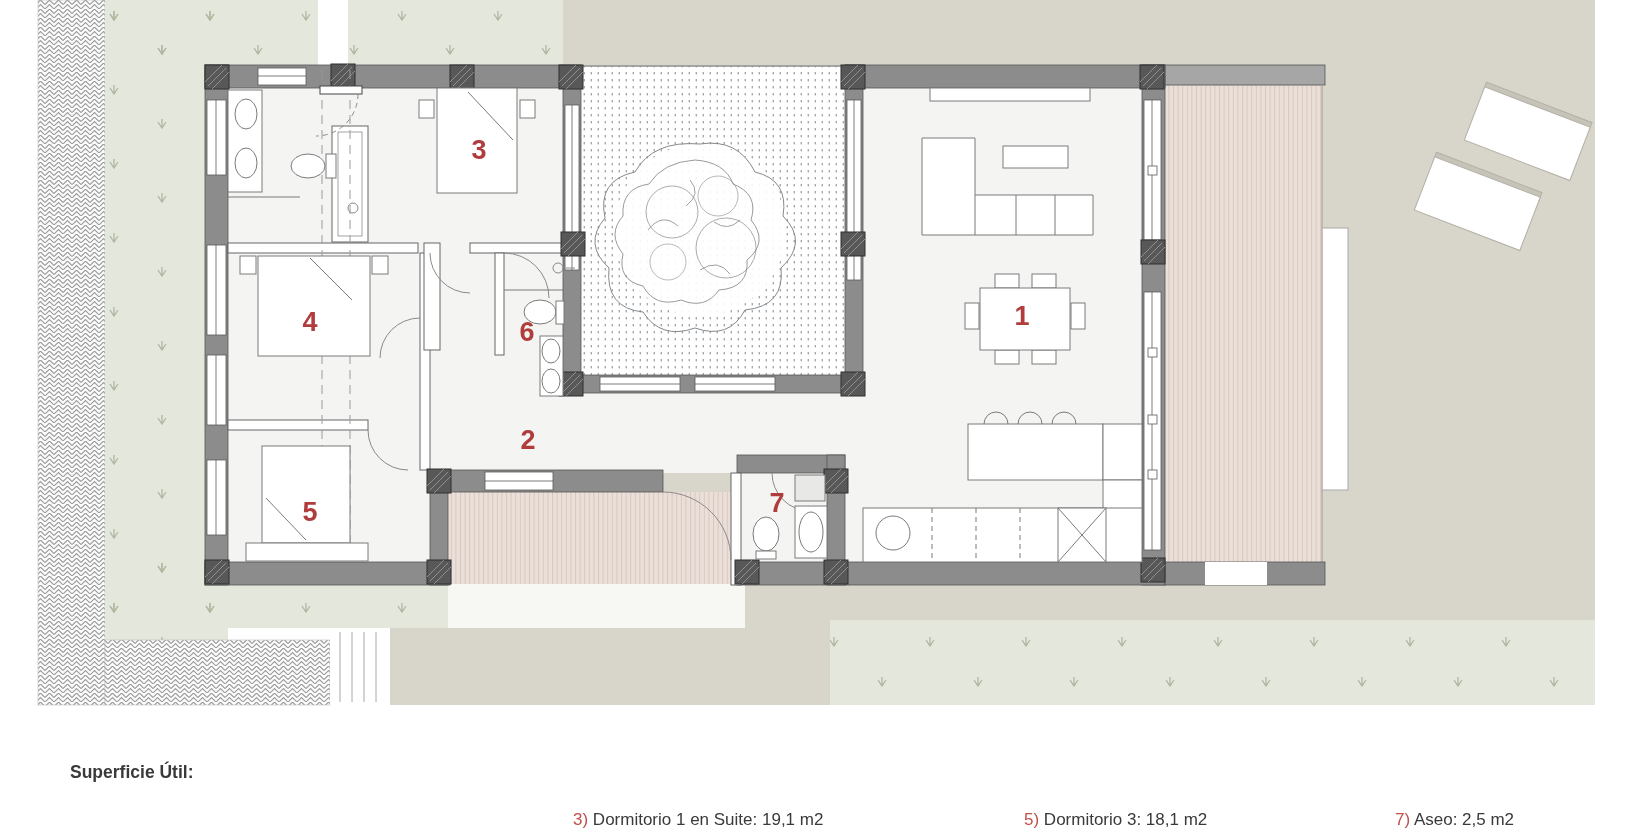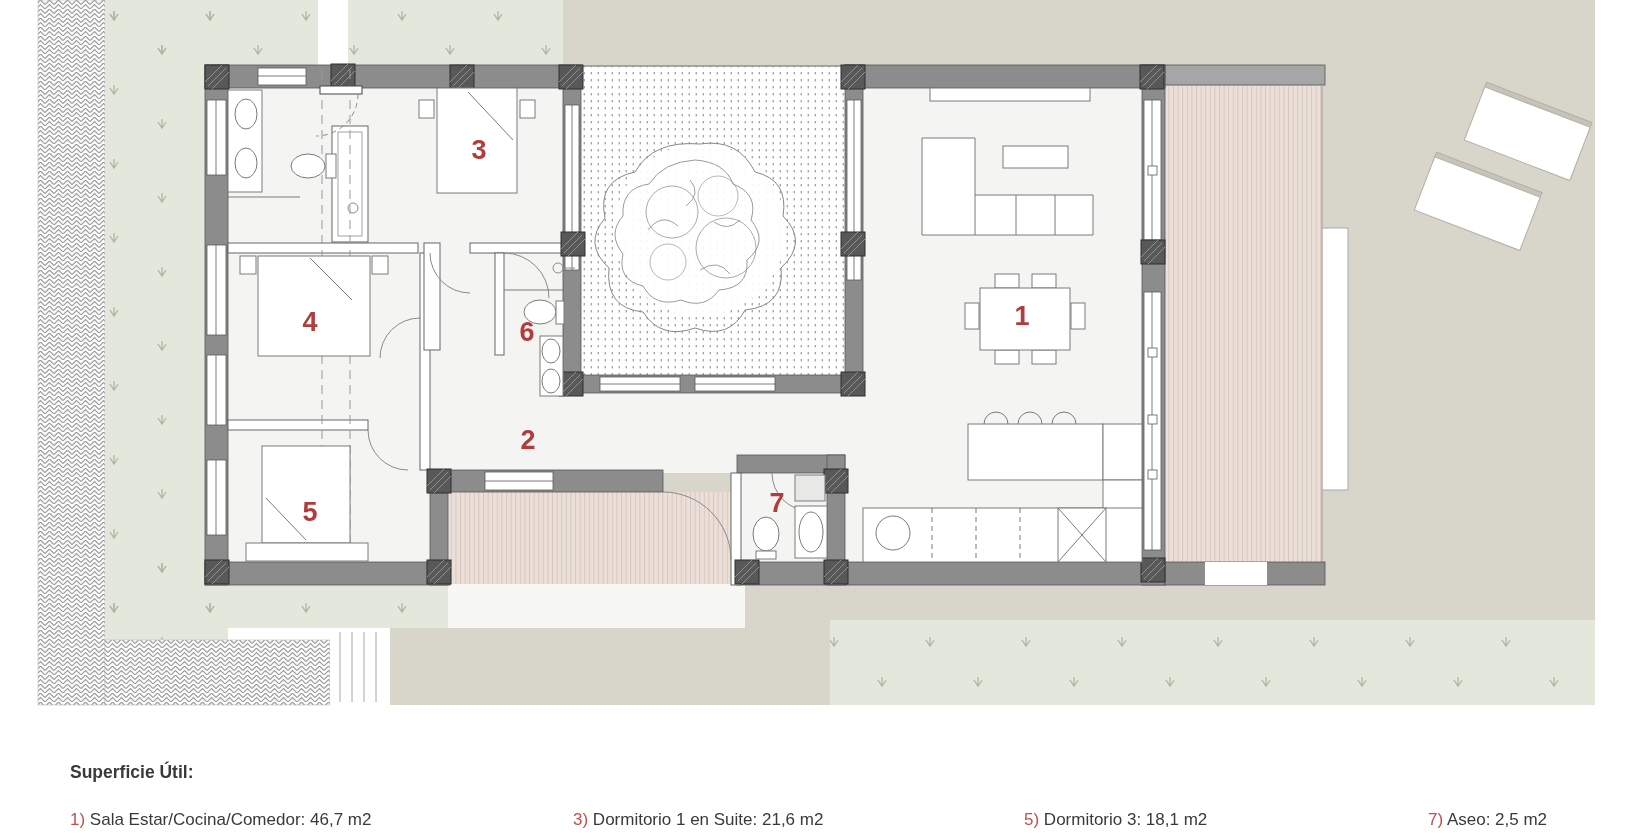--- a/index.html
+++ b/index.html
@@ -4,21 +4,21 @@
 <style>
   html,body{margin:0;padding:0;background:#fff;}
   #stage{position:relative;width:1638px;height:840px;background:#fff;overflow:hidden;
          font-family:"Liberation Sans",sans-serif;}
   #plan-svg{position:absolute;left:0;top:0;}
   .legend-title{position:absolute;left:70px;top:762px;font-size:17.5px;font-weight:bold;
                 color:var(--legend-text,#3a3a3a);white-space:nowrap;text-align:center;}
   .legend-item{position:absolute;top:810px;font-size:17px;color:var(--legend-text,#3a3a3a);
                white-space:nowrap;}
   .legend-item .num{color:var(--legend-num,#c0504d);}
-  #li0{left:70px;} #li1{left:573px;} #li2{left:1024px;} #li3{left:1395px;margin-left:33px;}
+  #li0{left:70px;} #li1{left:573px;} #li2{left:1024px;} #li3{left:1395px;}
 </style>
 </head>
 <body>
 
 <div id="stage">
 
 <svg id="plan-svg" width="1638" height="706" viewBox="0 0 1638 706">
   <defs>
     <pattern id="hatch" width="9" height="9" patternUnits="userSpaceOnUse">
       <rect width="9" height="9" fill="#fcfcfc"></rect>
@@ -328,18 +328,17 @@
         <text x="528" y="440" text-anchor="middle" dominant-baseline="central" fill="#b03c3c" font-size="27" font-weight="bold" font-family="&quot;Liberation Sans&quot;, sans-serif">2</text>
         <text x="479" y="150" text-anchor="middle" dominant-baseline="central" fill="#b03c3c" font-size="27" font-weight="bold" font-family="&quot;Liberation Sans&quot;, sans-serif">3</text>
         <text x="310" y="322" text-anchor="middle" dominant-baseline="central" fill="#b03c3c" font-size="27" font-weight="bold" font-family="&quot;Liberation Sans&quot;, sans-serif">4</text>
         <text x="310" y="512" text-anchor="middle" dominant-baseline="central" fill="#b03c3c" font-size="27" font-weight="bold" font-family="&quot;Liberation Sans&quot;, sans-serif">5</text>
         <text x="527" y="332" text-anchor="middle" dominant-baseline="central" fill="#b03c3c" font-size="27" font-weight="bold" font-family="&quot;Liberation Sans&quot;, sans-serif">6</text>
         <text x="777" y="503" text-anchor="middle" dominant-baseline="central" fill="#b03c3c" font-size="27" font-weight="bold" font-family="&quot;Liberation Sans&quot;, sans-serif">7</text>
       </g>
 </svg>
 
 <div class="legend-title">Superficie Útil:</div>
-<div id="li0" class="legend-item"><span class="num">1)</span><span> Sala Estar/Cocina/Comedor: 46,7 m2</span></div>
-<div id="li1" class="legend-item"><span class="num">3)</span><span> Dormitorio 1 en Suite: 21,6 m2</span></div>
+<div id="li1" class="legend-item"><span class="num">3)</span><span> Dormitorio 1 en Suite: 19,1 m2</span></div>
 <div id="li2" class="legend-item"><span class="num">5)</span><span> Dormitorio 3: 18,1 m2</span></div>
 <div id="li3" class="legend-item"><span class="num">7)</span><span> Aseo: 2,5 m2</span></div>
 
 </div>
 
 </body></html>

